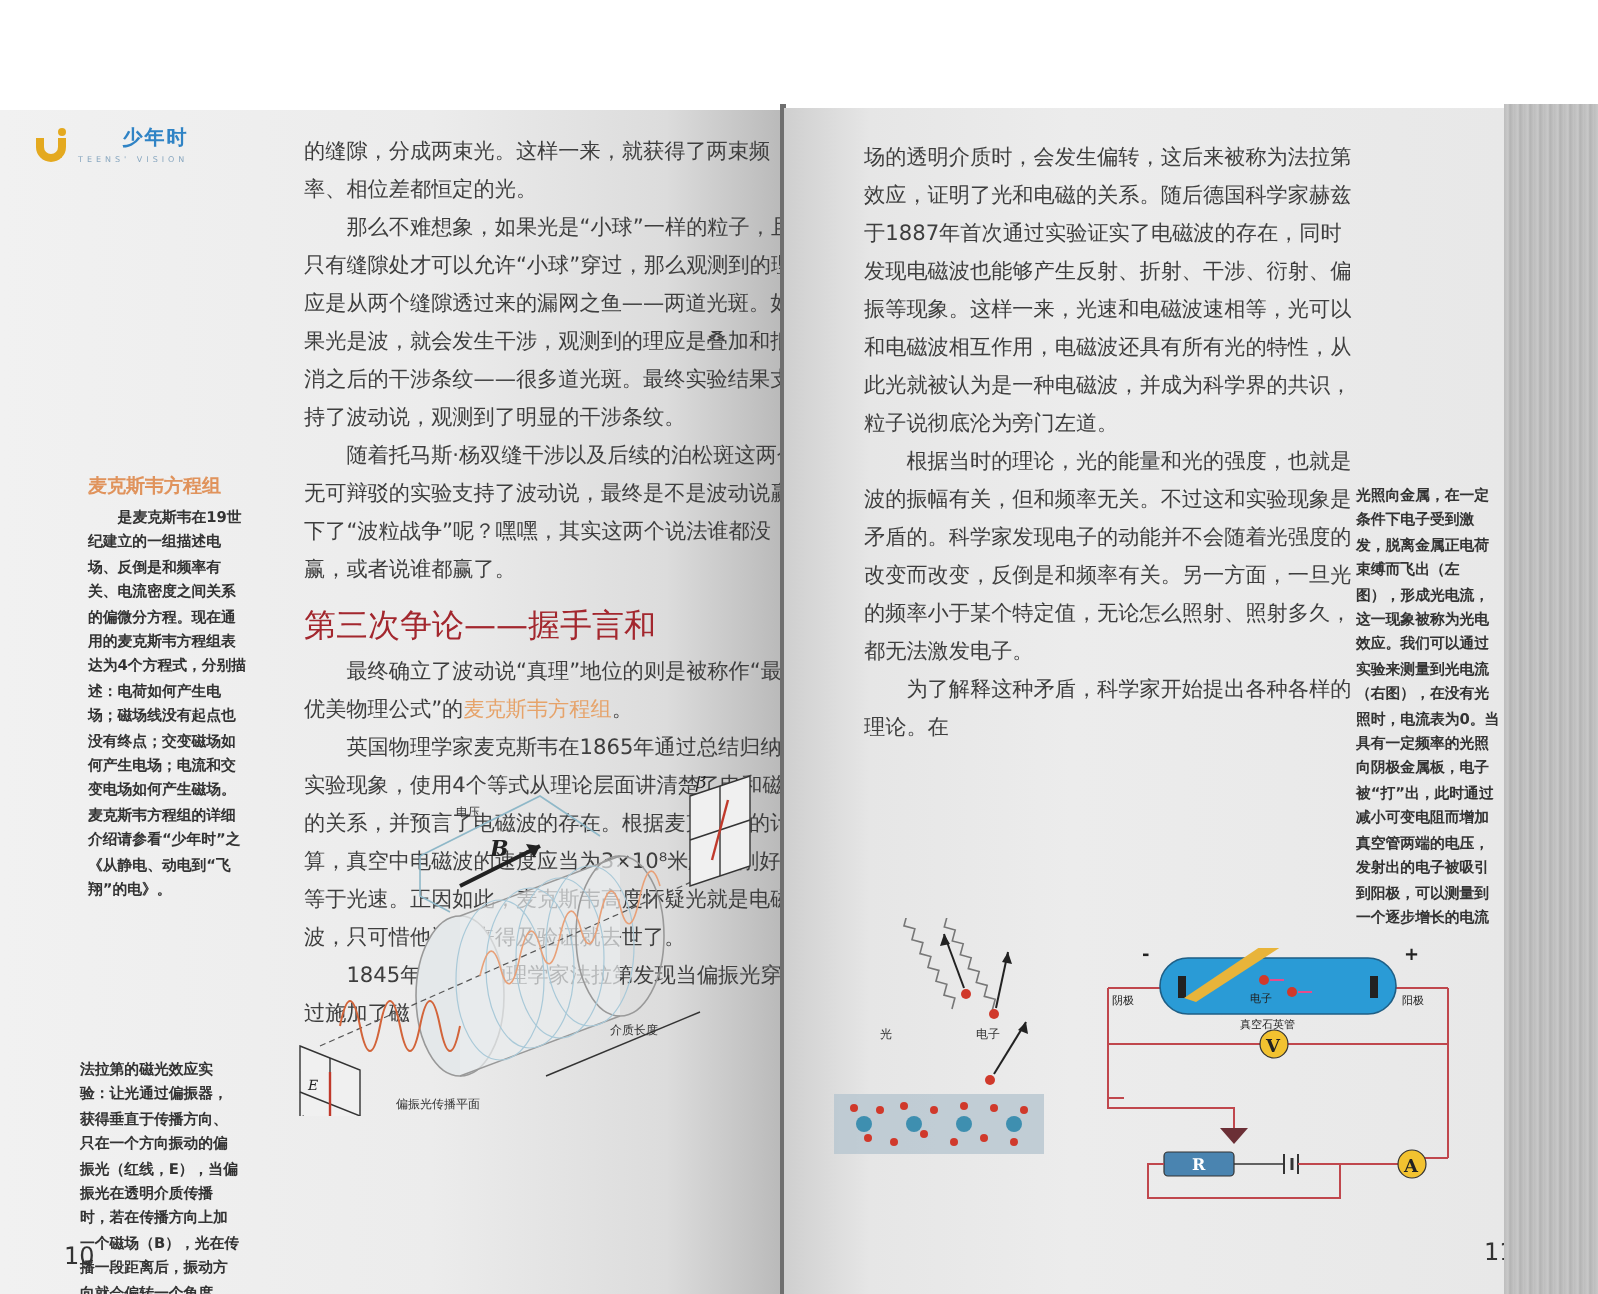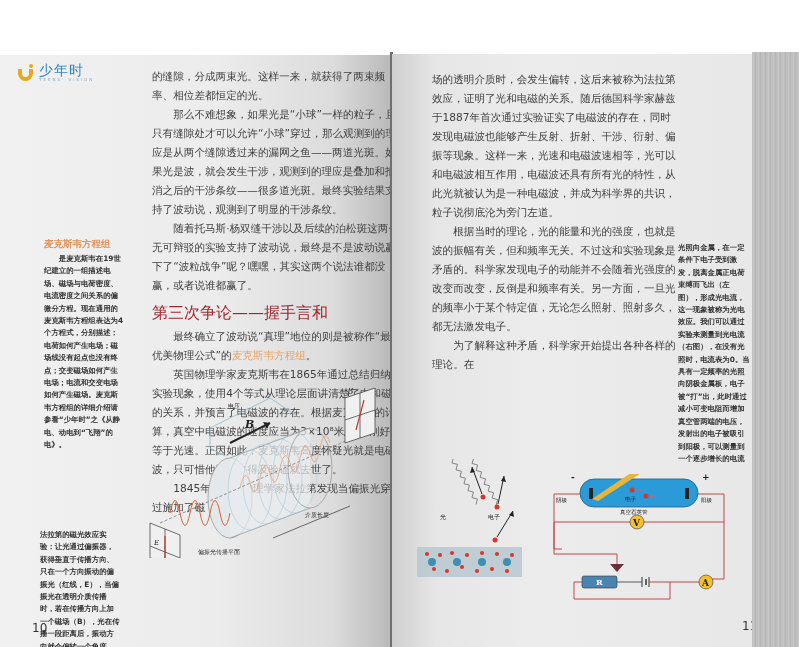--- a/index.html
+++ b/index.html
@@ -17,21 +17,21 @@
   .spine { position: absolute; left: 390px; top: 0; width: 3px; height: 595px; background: #6f6f6f; }
   .page-edges {
     position: absolute; left: 752px; top: 0; width: 47px; height: 595px;
     background: repeating-linear-gradient(to right, #bdbdbd 0px, #c9c9c9 2px, #b3b3b3 3px, #c4c4c4 5px);
   }
   .logo { position: absolute; left: 18px; top: 8px; display: flex; align-items: center; }
   .logo-mark { width: 18px; height: 18px; position: relative; margin-right: 3px; }
   .logo-mark .dot { position: absolute; left: 11px; top: 0; width: 4px; height: 4px; border-radius: 50%; background: #e4a91f; }
   .logo-mark .cup { position: absolute; left: 0; top: 5px; width: 15px; height: 12px; border: 4px solid #e4a91f; border-top: none; border-radius: 0 0 9px 9px; }
   .logo-text { display: flex; flex-direction: column; }
-  .logo-cn { font-size: 14px; font-weight: normal; color: #2f83c5; line-height: 14px; letter-spacing: 1px; }
+  .logo-cn { font-size: 10px; font-weight: bold; color: #2f83c5; line-height: 14px; letter-spacing: 1px; text-align: right; }
   .logo-en { font-size: 4px; color: #8aa8c0; letter-spacing: 2px; line-height: 6px; }
   .body-text { position: absolute; font-size: 10.6px; color: #3e3e3e; line-height: 19px; margin-left: 20px; }
   .body-text p { text-indent: 2em; }
   .body-text p.cont { text-indent: 0; }
   .left-col { left: 132px; top: 12px; width: 248px; }
   .section-title { font-size: 16px; font-weight: normal; color: #a3272e; line-height: 24px; margin: 6px 0 2px 0; text-indent: 0 !important; }
   .hl-orange { color: #e6a36a; }
   .sidenote { position: absolute; font-size: 7.4px; color: #333; line-height: 12.4px; font-weight: bold; }
   .sidenote-title { color: #e0935c; font-size: 9.5px; font-weight: bold; line-height: 14px; margin-bottom: 2px; }
   .sidenote p { text-indent: 2em; }
@@ -63,21 +63,21 @@
       <p>那么不难想象，如果光是“小球”一样的粒子，且只有缝隙处才可以允许“小球”穿过，那么观测到的理应是从两个缝隙透过来的漏网之鱼——两道光斑。如果光是波，就会发生干涉，观测到的理应是叠加和抵消之后的干涉条纹——很多道光斑。最终实验结果支持了波动说，观测到了明显的干涉条纹。</p>
       <p>随着托马斯·杨双缝干涉以及后续的泊松斑这两个无可辩驳的实验支持了波动说，最终是不是波动说赢下了“波粒战争”呢？嘿嘿，其实这两个说法谁都没赢，或者说谁都赢了。</p>
       <div class="section-title">第三次争论——握手言和</div>
       <p><span>最终确立了波动说“真理”地位的则是被称作“最优美物理公式”的</span><span class="hl-orange">麦克斯韦方程组</span><span>。</span></p>
       <p>英国物理学家麦克斯韦在1865年通过总结归纳实验现象，使用4个等式从理论层面讲清楚了电和磁的关系，并预言了电磁波的存在。根据麦克斯韦的计算，真空中电磁波的速度应当为3×10⁸米/秒，刚好等于光速。正因如此，麦克斯韦高度怀疑光就是电磁波，只可惜他还没来得及验证就去世了。</p>
       <p>1845年，英国物理学家法拉第发现当偏振光穿过施加了磁</p>
     </div>
 
     <div class="sidenote note-maxwell">
       <div class="sidenote-title">麦克斯韦方程组</div>
-      <p>是麦克斯韦在19世纪建立的一组描述电场、磁场与电荷密度、电流密度之间关系的偏微分方程。现在通用的麦克斯韦方程组表达为4个方程式，分别描述：电荷如何产生电场；磁场线没有起点也没有终点；交变磁场如何产生电场；电流和交变电场如何产生磁场。麦克斯韦方程组的详细介绍请参看“少年时”之《从静电、动电到“飞翔”的电》。</p>
+      <p>是麦克斯韦在19世纪建立的一组描述电场、反倒是和频率有关、电流密度之间关系的偏微分方程。现在通用的麦克斯韦方程组表达为4个方程式，分别描述：电荷如何产生电场；磁场线没有起点也没有终点；交变磁场如何产生电场；电流和交变电场如何产生磁场。麦克斯韦方程组的详细介绍请参看“少年时”之《从静电、动电到“飞翔”的电》。</p>
     </div>
 
     <div class="sidenote note-faraday">
       <span>法拉第的磁光效应实验：让光通过偏振器，获得垂直于传播方向、只在一个方向振动的偏振光（红线，E），当偏振光在透明介质传播时，若在传播方向上加一个磁场（B），光在传播一段距离后，振动方向就会偏转一个角度（β）。这说明了磁与光之间的联系</span>
     </div>
 
     <svg class="diagram" style="left:130px; top:333px;" width="260" height="170" viewBox="0 0 260 170">
 
       <polyline points="80,40 140,10 170,30" fill="none" stroke="#8fb8c8" stroke-width="0.8"></polyline>
       <polyline points="80,40 80,60 95,68" fill="none" stroke="#8fb8c8" stroke-width="0.8"></polyline>

